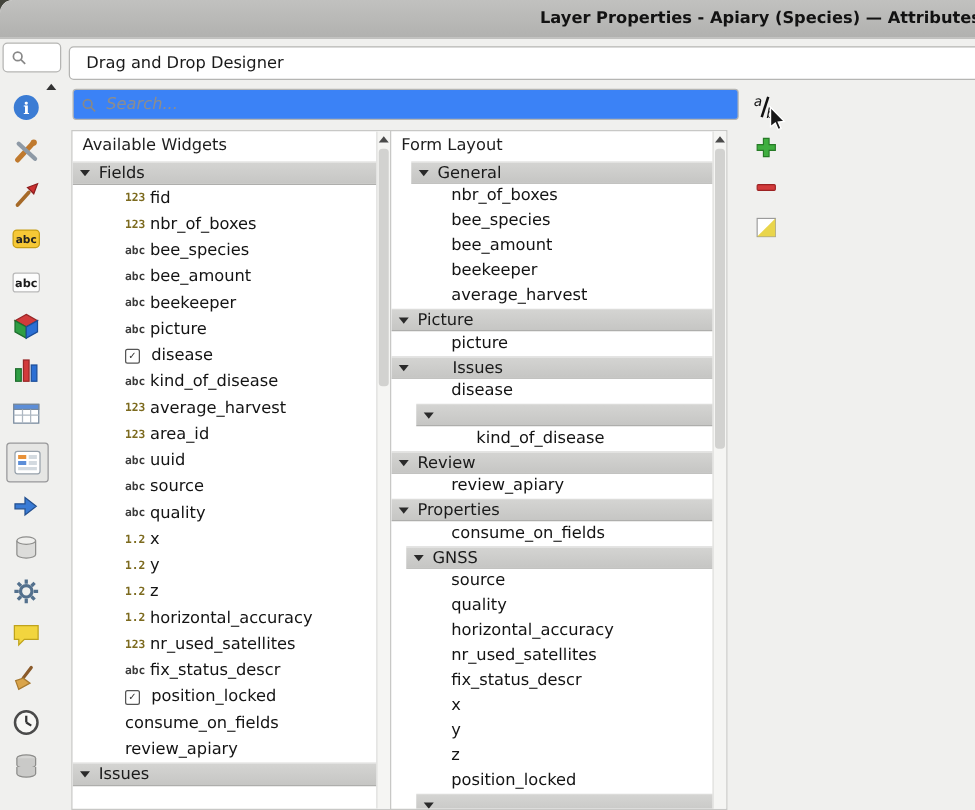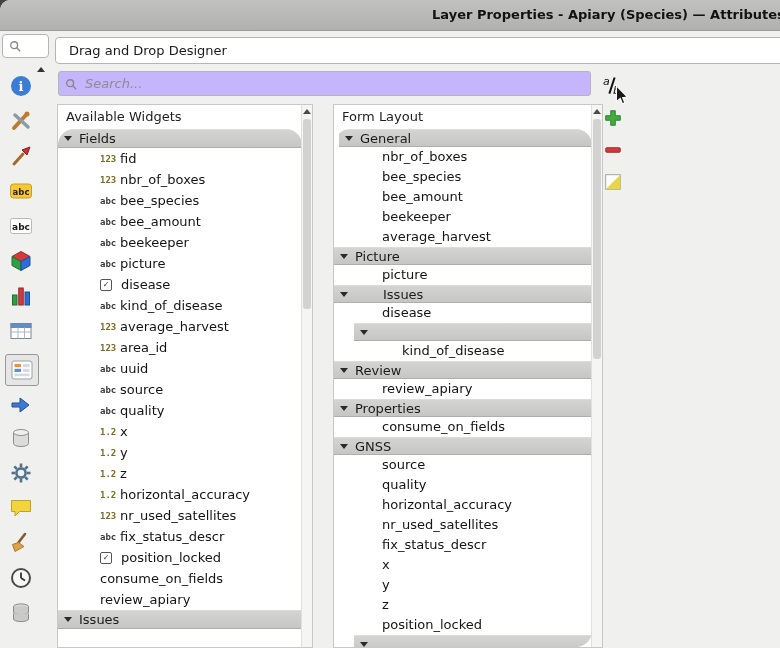--- a/index.html
+++ b/index.html
@@ -14,38 +14,38 @@
              border:1px solid #b5b5b3;border-radius:4px;box-sizing:border-box;display:flex;align-items:center;padding-left:6px;}
   .combo{position:absolute;left:55px;top:37px;width:740px;height:27px;background:#fff;
          border:1px solid #b5b5b3;border-radius:4px;box-sizing:border-box;}
   .combo span{display:block;line-height:25px;padding-left:13px;color:#1a1a1a;}
   .sidebar{position:absolute;left:0;top:64px;width:50px;bottom:0;padding-top:10px;box-sizing:border-box;}
   .sb-up{position:absolute;left:37px;top:67px;width:0;height:0;border-left:4px solid transparent;
          border-right:4px solid transparent;border-bottom:5px solid #333;}
   .sb-item{width:32px;height:24px;margin:0 0 11px 5px;display:flex;align-items:center;justify-content:center;}
   .sb-item svg{width:24px;height:24px;}
   .sb-item.selected{height:30px;margin-bottom:5px;background:#e6e6e4;border:1px solid #98989a;border-radius:3px;}
-  .searchwrap{position:absolute;left:58px;top:71px;width:533px;height:25px;background:#c4b5fd;
+  .searchwrap{position:absolute;left:58px;top:71px;width:533px;height:25px;background:#3b82f6;
               border:1px solid #b5b5b3;border-radius:3px;box-sizing:border-box;display:flex;align-items:center;padding:0 6px;gap:6px;}
   .searchwrap input{flex:1;border:none;outline:none;background:transparent;font:13px "DejaVu Sans",sans-serif;color:#222;}
   .searchwrap input::placeholder{font-style:italic;color:#8d8d8d;}
   .sbtn{position:absolute;width:24px;height:24px;display:flex;align-items:center;justify-content:center;}
   .sbtn svg{width:20px;height:20px;}
   .btn-ab{left:600px;top:74px;font-style:italic;font-size:11px;color:#111;}
   .btn-ab .aa{position:absolute;left:3px;top:1px;}
   .btn-ab .bb{position:absolute;right:4px;bottom:1px;}
   .btn-ab .sl{position:absolute;left:11px;top:3px;width:1.5px;height:17px;background:#111;transform:rotate(18deg);}
   .btn-plus{left:601px;top:106px;}
   .btn-minus{left:601px;top:138px;}
   .btn-diag{left:601px;top:170px;}
   .panel{position:absolute;background:#fff;border:1px solid #c8c8c6;box-sizing:border-box;overflow:hidden;}
   #aw-panel{left:57px;top:104px;width:256px;height:544px;}
-  #fl-panel{left:333px;top:104px;width:270px;height:544px;}
+  #fl-panel{left:312px;top:104px;width:270px;height:544px;}
   .panel-title{height:40px;line-height:24px;padding-left:8px;color:#1e1e1e;}
-  .list{position:absolute;left:0;top:24px;right:10px;bottom:0;overflow:hidden;border-radius:16px;}
+  .list{position:absolute;left:0;top:24px;right:10px;bottom:0;overflow:hidden;}
   .vscroll{position:absolute;right:0;top:0;bottom:0;width:10px;background:#f5f5f3;border-left:1px solid #e0e0de;}
   .vs-up{position:absolute;left:1px;top:4px;width:0;height:0;border-left:4px solid transparent;
          border-right:4px solid transparent;border-bottom:5px solid #4a4a4a;}
   .vs-thumb{position:absolute;left:1px;right:1px;top:14px;height:190px;background:#d2d2d0;border-radius:3px;}
   .gbar,.fl-bar{display:flex;align-items:center;background:linear-gradient(#d4d4d2,#c6c6c4);
          border-top:1px solid #dcdcda;border-bottom:1px solid #aeaeac;box-sizing:border-box;}
   .gbar{height:19px;}
   .fl-bar{height:18px;}
   .tri{margin-left:6px;width:0;height:0;border-left:4px solid transparent;border-right:4px solid transparent;
        border-top:5px solid #2a2a2a;flex:none;}
@@ -329,21 +329,21 @@
       </div>
     <div class="vscroll">
       <div class="vs-up"></div>
       <div class="vs-thumb"></div>
     </div>
   </div>
 
   <div class="panel" id="fl-panel">
     <div class="panel-title">Form Layout</div>
     <div class="list" id="fl-list">
-        <div class="fl-bar" style="margin-left: 5px; text-align: right;">
+        <div class="fl-bar" style="margin-left: 16px; text-align: right;">
           <span class="tri"></span>
           <span class="lbl">General</span>
         </div>
         <div class="fl-row" style="padding-left: 48px;">nbr_of_boxes</div>
         <div class="fl-row" style="padding-left: 48px;">bee_species</div>
         <div class="fl-row" style="padding-left: 48px;">bee_amount</div>
         <div class="fl-row" style="padding-left: 48px;">beekeeper</div>
         <div class="fl-row" style="padding-left: 48px;">average_harvest</div>
         <div class="fl-bar" style="margin-left: 0px;">
           <span class="tri"></span>
@@ -363,21 +363,21 @@
         <div class="fl-bar" style="margin-left: 0px;">
           <span class="tri"></span>
           <span class="lbl">Review</span>
         </div>
         <div class="fl-row" style="padding-left: 48px;">review_apiary</div>
         <div class="fl-bar" style="margin-left: 0px;">
           <span class="tri"></span>
           <span class="lbl">Properties</span>
         </div>
         <div class="fl-row" style="padding-left: 48px;">consume_on_fields</div>
-        <div class="fl-bar" style="margin-left: 0px;">
+        <div class="fl-bar" style="margin-left: 12px;">
           <span class="tri"></span>
           <span class="lbl">GNSS</span>
         </div>
         <div class="fl-row" style="padding-left: 48px;">source</div>
         <div class="fl-row" style="padding-left: 48px;">quality</div>
         <div class="fl-row" style="padding-left: 48px;">horizontal_accuracy</div>
         <div class="fl-row" style="padding-left: 48px;">nr_used_satellites</div>
         <div class="fl-row" style="padding-left: 48px;">fix_status_descr</div>
         <div class="fl-row" style="padding-left: 48px;">x</div>
         <div class="fl-row" style="padding-left: 48px;">y</div>

